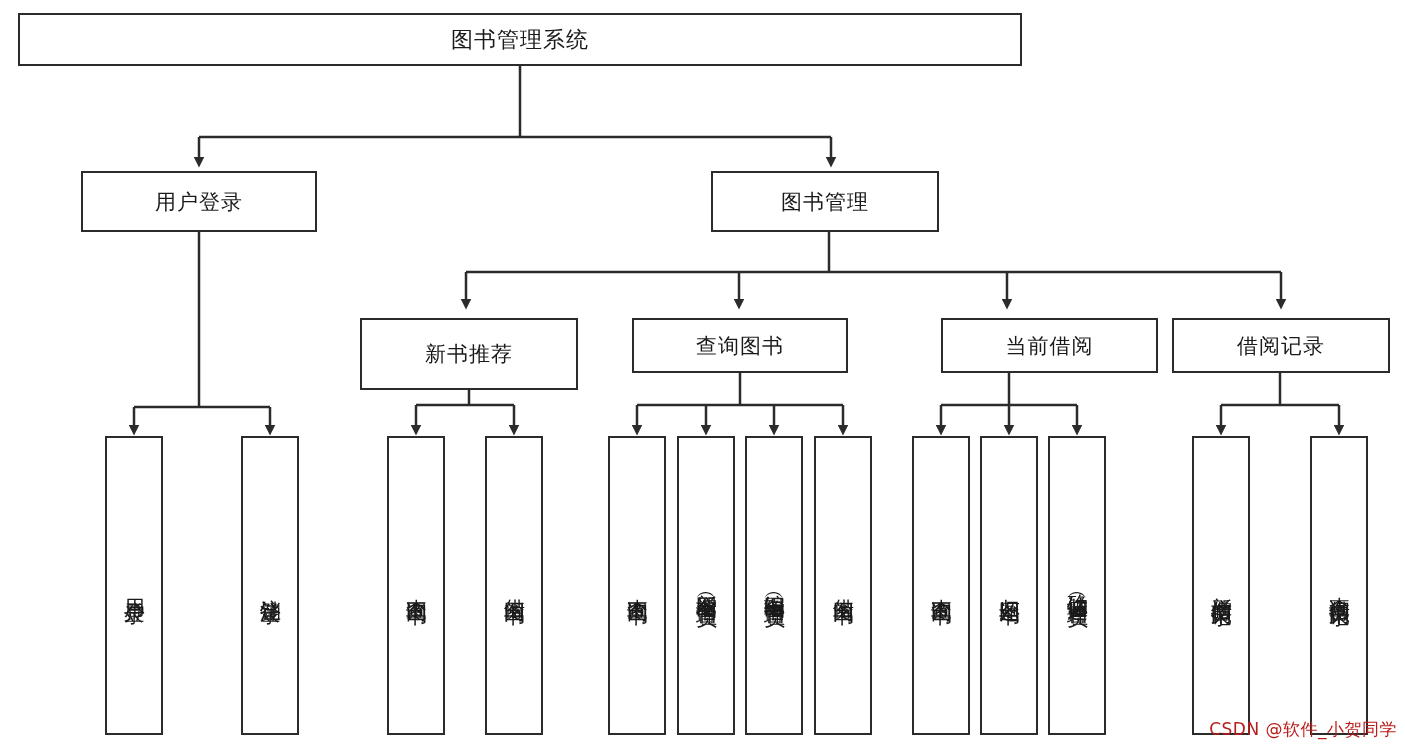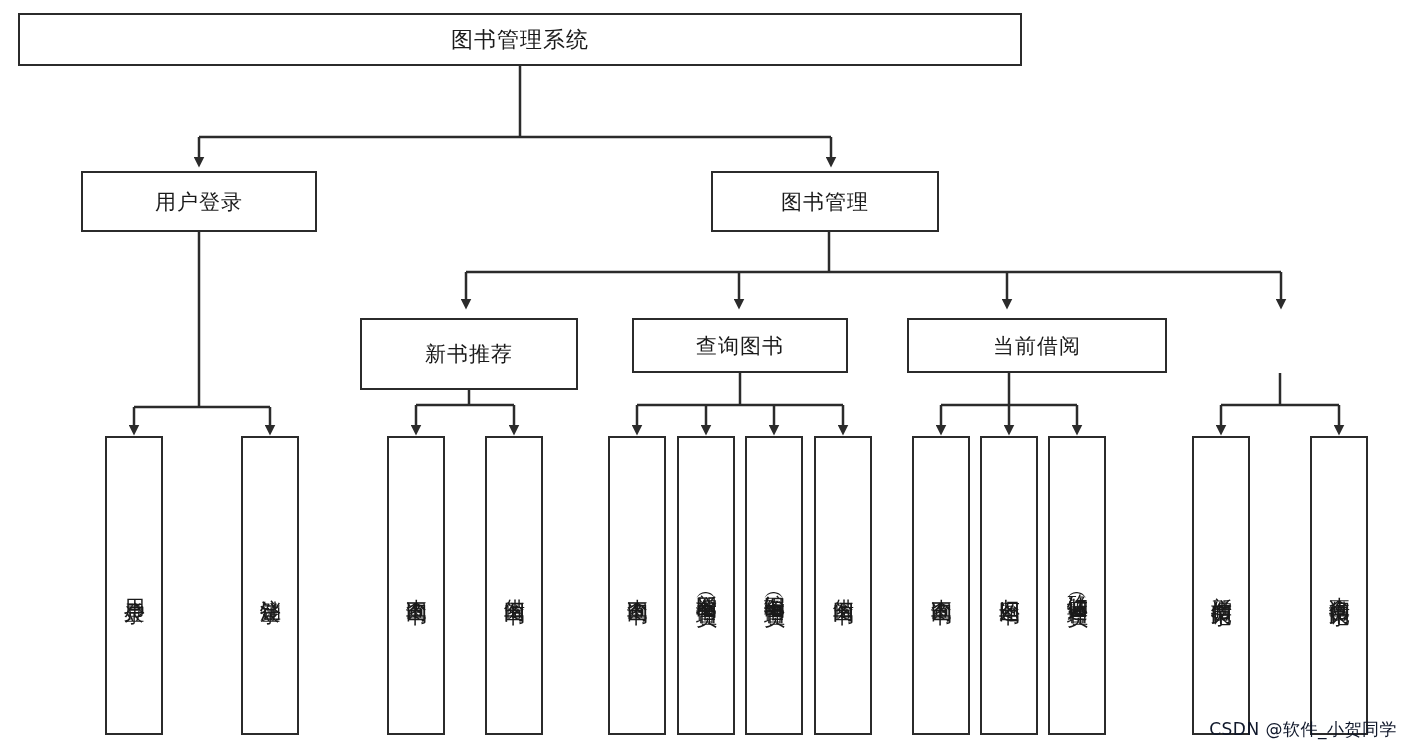--- a/index.html
+++ b/index.html
@@ -51,21 +51,21 @@
     letter-spacing: 2px;
     line-height: 1;
     padding-top: 4px;
     padding-bottom: 4px;
   }
   .watermark {
     position: absolute;
     right: 8px;
     bottom: 6px;
     font-size: 17px;
-    color: #0f172a;
+    color: #b91c1c;
     white-space: nowrap;
     letter-spacing: 0.5px;
   }
 </style>
 </head>
 <body>
 
 <div id="diagram-root">
 
   <svg class="connectors" viewBox="0 0 1405 747" xmlns="http://www.w3.org/2000/svg">
@@ -118,21 +118,22 @@
     </g>
   </svg>
 
   <div class="node h root" style="left:18px; top:13px; width:1004px; height:53px;">图书管理系统</div>
 
   <div class="node h" style="left:81px; top:171px; width:236px; height:61px;">用户登录</div>
   <div class="node h" style="left:711px; top:171px; width:228px; height:61px;">图书管理</div>
 
   <div class="node h" style="left:360px; top:318px; width:218px; height:72px;">新书推荐</div>
   <div class="node h" style="left:632px; top:318px; width:216px; height:55px;">查询图书</div>
-  <div class="node h" style="left:907px; top:318px; width:260px; height:55px;">当前借阅</div>
+  <div class="node h" style="left:941px; top:318px; width:217px; height:55px;">当前借阅</div>
+  <div class="node h" style="left:1172px; top:318px; width:218px; height:55px;">借阅记录</div>
 
   <div class="node v" style="left:105px; top:436px; width:58px; height:299px;">用户登录</div>
   <div class="node v" style="left:241px; top:436px; width:58px; height:299px;">注销登录</div>
 
   <div class="node v" style="left:387px; top:436px; width:58px; height:299px;">查询图书</div>
   <div class="node v" style="left:485px; top:436px; width:58px; height:299px;">借阅图书</div>
 
   <div class="node v" style="left:608px; top:436px; width:58px; height:299px;">查询图书</div>
   <div class="node v" style="left:677px; top:436px; width:58px; height:299px;">新增图书（管理员）</div>
   <div class="node v" style="left:745px; top:436px; width:58px; height:299px;">编辑图书（管理员）</div>

